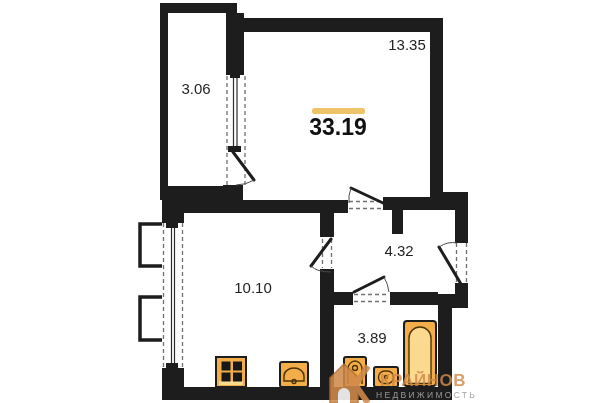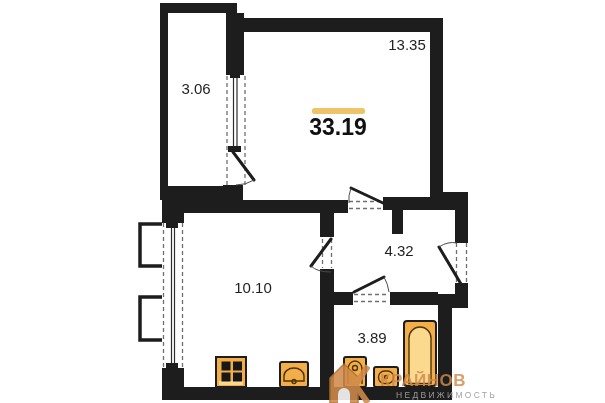--- a/index.html
+++ b/index.html
@@ -19,21 +19,21 @@
   .fix{fill:var(--fixture);stroke:var(--wall);stroke-width:2;}
   .fix-inner{fill:none;stroke:#4d3508;stroke-width:1.4;}
   .fix-inner-fill{fill:var(--fixture_light);stroke:#4d3508;stroke-width:1.4;}
   .burner{fill:#181818;}
   text.room{font-size:15px;fill:#1f1f1f;text-anchor:middle;font-family:"Liberation Sans",sans-serif;}
   text.total{font-size:23px;font-weight:bold;fill:#101010;text-anchor:middle;font-family:"Liberation Sans",sans-serif;}
   .accent-bar{fill:var(--accent);}
   .logo-mark{position:absolute;left:326px;top:360px;width:44px;height:43px;opacity:.88;}
   .logo-brand{position:absolute;left:380px;top:371px;font-size:17px;font-weight:bold;
               letter-spacing:.5px;color:var(--logo_orange);opacity:.82;}
-  .logo-tagline{position:absolute;left:396px;top:390px;font-size:8.5px;letter-spacing:2.3px;
+  .logo-tagline{position:absolute;left:376px;top:390px;font-size:8.5px;letter-spacing:2.3px;
               color:var(--logo_gray);opacity:.95;}
 </style>
 </head>
 <body>
 
 <div class="canvas">
   <svg width="605" height="403" viewBox="0 0 605 403">
 
     <g>
       <rect class="wall" x="160" y="3" width="8" height="197"></rect>

